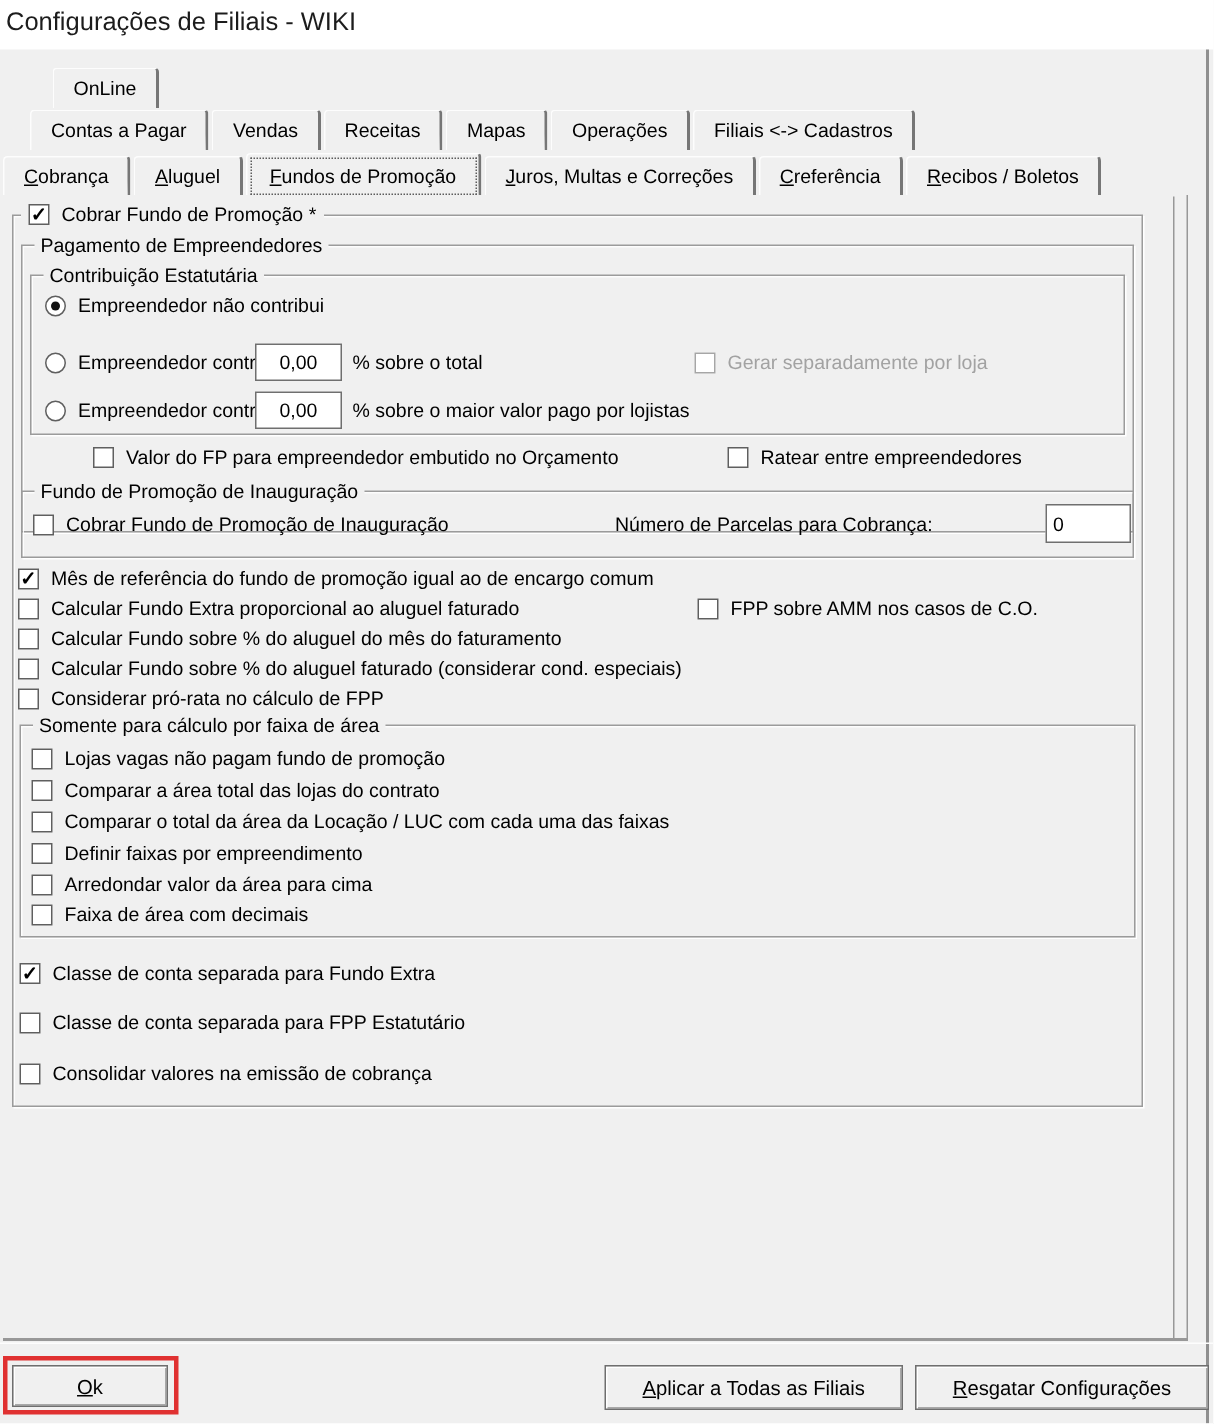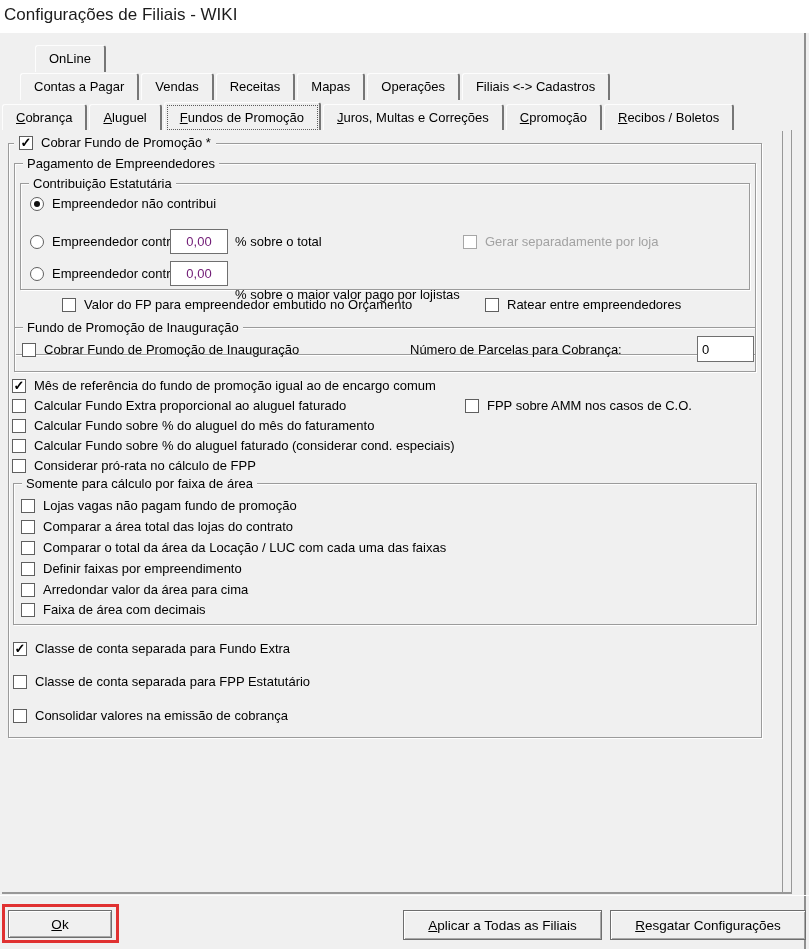--- a/index.html
+++ b/index.html
@@ -37,21 +37,21 @@
   .cb.checked::after { content:"\2713"; font-size:13px; font-weight:bold; line-height:12px; color:#000; }
   .cb.disabled { border-color:#a6a6a6; }
   .radio { width:14px; height:14px; background:#fff; border:1px solid #5f5f5f; border-radius:50%; flex:0 0 auto;
            display:inline-flex; align-items:center; justify-content:center; }
   .radio.selected::after { content:""; width:6px; height:6px; border-radius:50%; background:#111; }
   .lbl { white-space:nowrap; }
   .lbl.disabled { color:#a2a2a2; }
 
   input.txt { position:absolute; border:1px solid #6f6f6f; background:#fff; font-family:"Liberation Sans",sans-serif;
               font-size:13px; padding:0 4px; color:#000; }
-  input.num { text-align:center; color:#701a75; }
+  input.num { text-align:center; color:#000000; }
 
   .combo { position:absolute; border:1px solid #6f6f6f; background:#fff; display:flex; align-items:center; }
   .combo-text { flex:1; padding:0 5px; }
   .combo-btn { width:20px; align-self:stretch; background:#e6e6e6; border-left:1px solid #8a8a8a;
                box-shadow:inset 1px 1px 0 #fff, inset -1px -1px 0 #9a9a9a;
                display:flex; align-items:center; justify-content:center; cursor:default; }
   .tri { width:0; height:0; border-left:4px solid transparent; border-right:4px solid transparent; border-top:5px solid #111; }
 
   
   .footer-divider { position:absolute; left:0; top:895px; width:809px; height:1px; background:#fdfdfd; }
@@ -102,21 +102,21 @@
     <div class="tab">
         <span><span class="u">A</span><span>luguel</span></span>
       </div>
     <div class="tab selected">
         <span><span class="u">F</span><span>undos de Promoção</span></span>
       </div>
     <div class="tab">
         <span><span class="u">J</span><span>uros, Multas e Correções</span></span>
       </div>
     <div class="tab">
-        <span><span class="u">C</span><span>promoção</span></span>
+        <span><span class="u">C</span><span>referência</span></span>
       </div>
     <div class="tab">
         <span><span class="u">R</span><span>ecibos / Boletos</span></span>
       </div>
   </div>
 
   <div class="panel"></div>
   <div class="vline" style="left:782px; top:131px; height:762px;"></div>
   <div class="winborder" style="left:804px; top:33px; width:2px; height:916px;"></div>
 
@@ -151,21 +151,21 @@
   <div class="row" style="left:463px; top:234px;">
     <span class="cb disabled"></span>
     <span class="lbl disabled">Gerar separadamente por loja</span>
   </div>
 
   <div class="row" style="left:30px; top:266px;">
     <span class="radio"></span>
     <span class="lbl">Empreendedor contribui com</span>
   </div>
   <input class="txt num" style="left: 170px; top: 261px; width: 58px; height: 25px;" value="0,00">
-  <div class="row" style="left:235px; top:266px;margin-top:21px;">
+  <div class="row" style="left:235px; top:266px;">
     <span class="lbl">% sobre o maior valor pago por lojistas</span>
   </div>
 
   <div class="row" style="left:22px; top:297px;padding-left:40px;">
     <span class="cb"></span>
     <span class="lbl">Valor do FP para empreendedor embutido no Orçamento</span>
   </div>
   <div class="row" style="left:485px; top:297px;">
     <span class="cb"></span>
     <span class="lbl">Ratear entre empreendedores</span>

